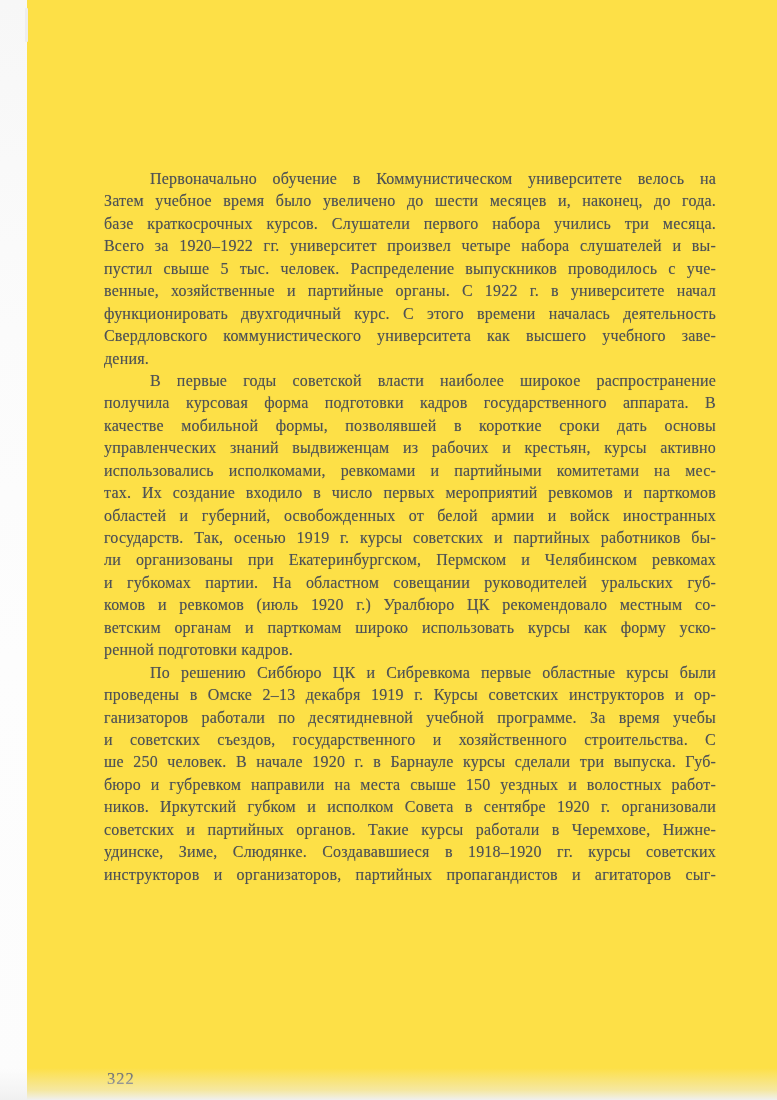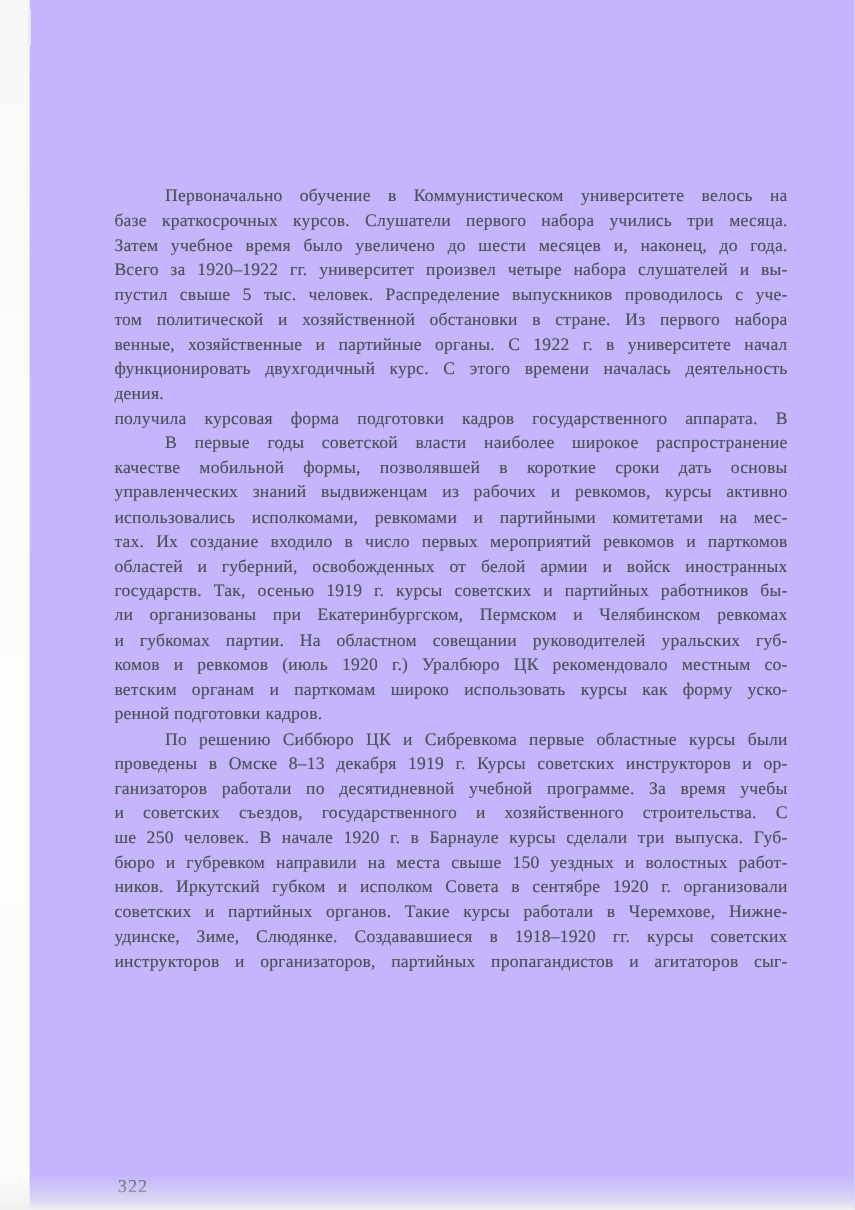--- a/index.html
+++ b/index.html
@@ -10,21 +10,21 @@
     width: 777px;
     height: 1100px;
     position: relative;
     background: #fefefe;
     overflow: hidden;
     font-family: "Liberation Serif", "DejaVu Serif", serif;
   }
   .scan-page {
     position: absolute;
     inset: 0;
-    background: #c4b5fd;
+    background: #fde047;
   }
   .scan-edge-left {
     position: absolute;
     left: 0;
     top: 0;
     width: 27px;
     height: 100%;
     background: linear-gradient(180deg, #f7f7f7 0%, #fbfbfb 30%, #fdfdfd 60%, #fcfcfc 100%);
   }
   .scan-tick {
@@ -88,47 +88,47 @@
 </head>
 <body>
 
 <div class="scan-page">
   <div class="scan-edge-left"></div>
   <div class="scan-tick"></div>
 
   <div class="text-block">
       <div class="paragraph">
         <div class="line indent">Первоначально обучение в Коммунистическом университете велось на</div>
+        <div class="line">Затем учебное время было увеличено до шести месяцев и, наконец, до года.</div>
         <div class="line">базе краткосрочных курсов. Слушатели первого набора учились три месяца.</div>
-        <div class="line">Затем учебное время было увеличено до шести месяцев и, наконец, до года.</div>
         <div class="line">Всего за 1920–1922 гг. университет произвел четыре набора слушателей и вы-</div>
         <div class="line">пустил свыше 5 тыс. человек. Распределение выпускников проводилось с уче-</div>
-        <div class="line">том политической и хозяйственной обстановки в стране. Из первого набора</div>
         <div class="line">венные, хозяйственные и партийные органы. С 1922 г. в университете начал</div>
         <div class="line">функционировать двухгодичный курс. С этого времени началась деятельность</div>
+        <div class="line">Свердловского коммунистического университета как высшего учебного заве-</div>
         <div class="line para-end">дения.</div>
       </div>
       <div class="paragraph">
+        <div class="line indent">В первые годы советской власти наиболее широкое распространение</div>
         <div class="line">получила курсовая форма подготовки кадров государственного аппарата. В</div>
-        <div class="line indent">В первые годы советской власти наиболее широкое распространение</div>
         <div class="line">качестве мобильной формы, позволявшей в короткие сроки дать основы</div>
-        <div class="line">управленческих знаний выдвиженцам из рабочих и ревкомов, курсы активно</div>
+        <div class="line">управленческих знаний выдвиженцам из рабочих и крестьян, курсы активно</div>
         <div class="line">использовались исполкомами, ревкомами и партийными комитетами на мес-</div>
         <div class="line">тах. Их создание входило в число первых мероприятий ревкомов и парткомов</div>
         <div class="line">областей и губерний, освобожденных от белой армии и войск иностранных</div>
         <div class="line">государств. Так, осенью 1919 г. курсы советских и партийных работников бы-</div>
         <div class="line">ли организованы при Екатеринбургском, Пермском и Челябинском ревкомах</div>
         <div class="line">и губкомах партии. На областном совещании руководителей уральских губ-</div>
         <div class="line">комов и ревкомов (июль 1920 г.) Уралбюро ЦК рекомендовало местным со-</div>
         <div class="line">ветским органам и парткомам широко использовать курсы как форму уско-</div>
         <div class="line para-end">ренной подготовки кадров.</div>
       </div>
       <div class="paragraph">
         <div class="line indent">По решению Сиббюро ЦК и Сибревкома первые областные курсы были</div>
-        <div class="line">проведены в Омске 8–13 декабря 1919 г. Курсы советских инструкторов и ор-</div>
+        <div class="line">проведены в Омске 2–13 декабря 1919 г. Курсы советских инструкторов и ор-</div>
         <div class="line">ганизаторов работали по десятидневной учебной программе. За время учебы</div>
         <div class="line">и советских съездов, государственного и хозяйственного строительства. С</div>
         <div class="line">ше 250 человек. В начале 1920 г. в Барнауле курсы сделали три выпуска. Губ-</div>
         <div class="line">бюро и губревком направили на места свыше 150 уездных и волостных работ-</div>
         <div class="line">ников. Иркутский губком и исполком Совета в сентябре 1920 г. организовали</div>
         <div class="line">советских и партийных органов. Такие курсы работали в Черемхове, Нижне-</div>
         <div class="line">удинске, Зиме, Слюдянке. Создававшиеся в 1918–1920 гг. курсы советских</div>
         <div class="line">инструкторов и организаторов, партийных пропагандистов и агитаторов сыг-</div>
       </div>
     </div>

